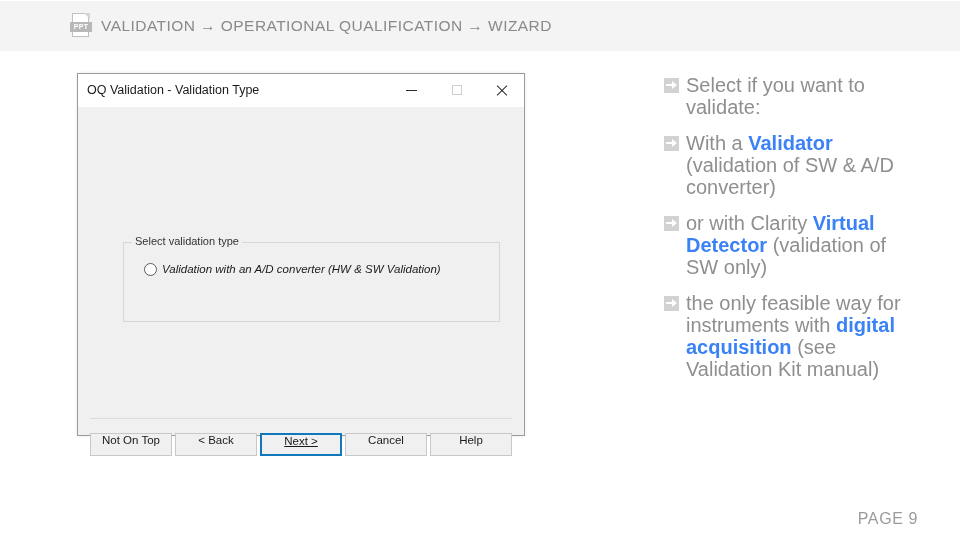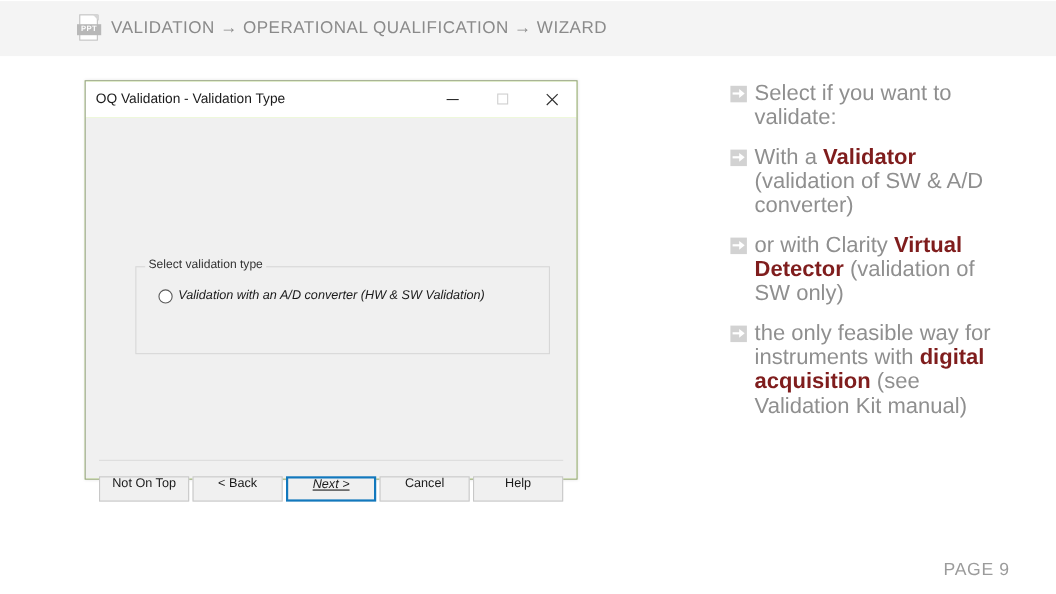--- a/index.html
+++ b/index.html
@@ -70,21 +70,21 @@
     color: #8a8a8a;
     white-space: nowrap;
     font-family: "Liberation Sans", sans-serif;
   }
 
   
   #dialog {
     position: absolute;
     left: 77px; top: 73px;
     width: 448px; height: 363px;
-    background: #bef264;
+    background: #7f1d1d;
     border: 1px solid #9b9b9b;
     box-sizing: border-box;
     box-shadow: 0 0 3px rgba(0,0,0,0.10);
   }
   #titlebar {
     position: absolute;
     left: 0; top: 0;
     width: 100%; height: 33px;
     background: #ffffff;
     box-sizing: border-box;
@@ -224,21 +224,21 @@
     font-size: 11.5px;
     color: #1a1a1a;
     display: flex;
     justify-content: center;
     font-family: "Liberation Sans", sans-serif;
     white-space: nowrap;
   }
   .dlg-btn.focus {
     border: 2px solid #1278bd;
   }
-  .ul { text-decoration: underline; font-style: italic; }
+  .ul { text-decoration: underline; }
 
   
   #bullets {
     position: absolute;
     left: 664px; top: 74px;
     width: 246px;
   }
   .bullet {
     position: relative;
     display: flex;
@@ -266,21 +266,21 @@
     border-left: 5px solid #ffffff;
     border-top: 4px solid transparent;
     border-bottom: 4px solid transparent;
   }
   .bullet-text {
     font-size: 20px;
     line-height: 22px;
     color: #8f8f8f;
     font-family: "Liberation Sans", sans-serif;
   }
-  .bullet-text b { color: #7f1d1d; font-weight: bold; }
+  .bullet-text b { color: #3b82f6; font-weight: bold; }
 
   
   #page-number {
     position: absolute;
     right: 42px; bottom: 12px;
     font-size: 16px;
     letter-spacing: .6px;
     color: #9b9b9b;
     font-family: "Liberation Sans", sans-serif;
   }

